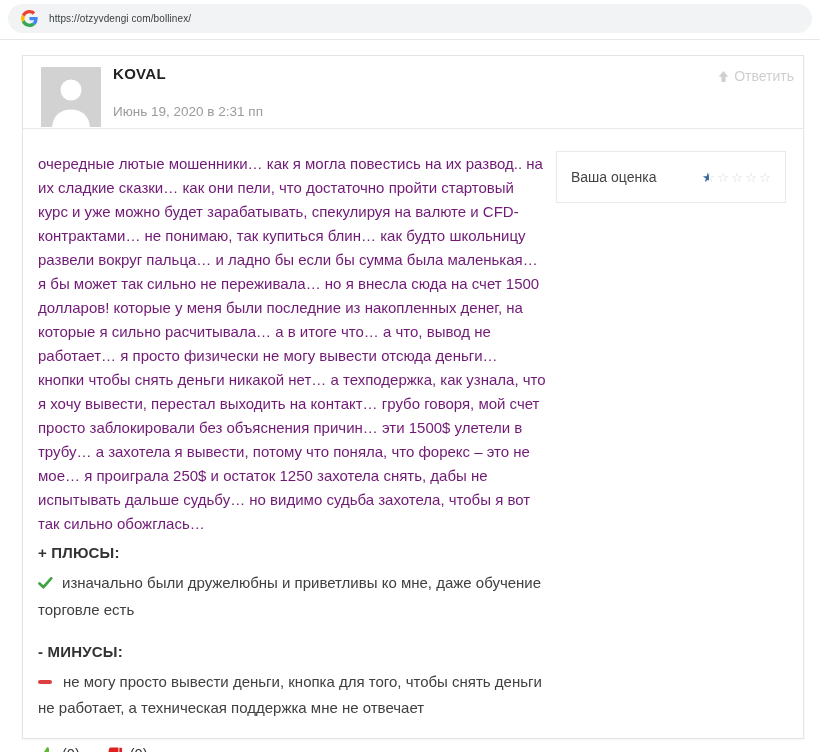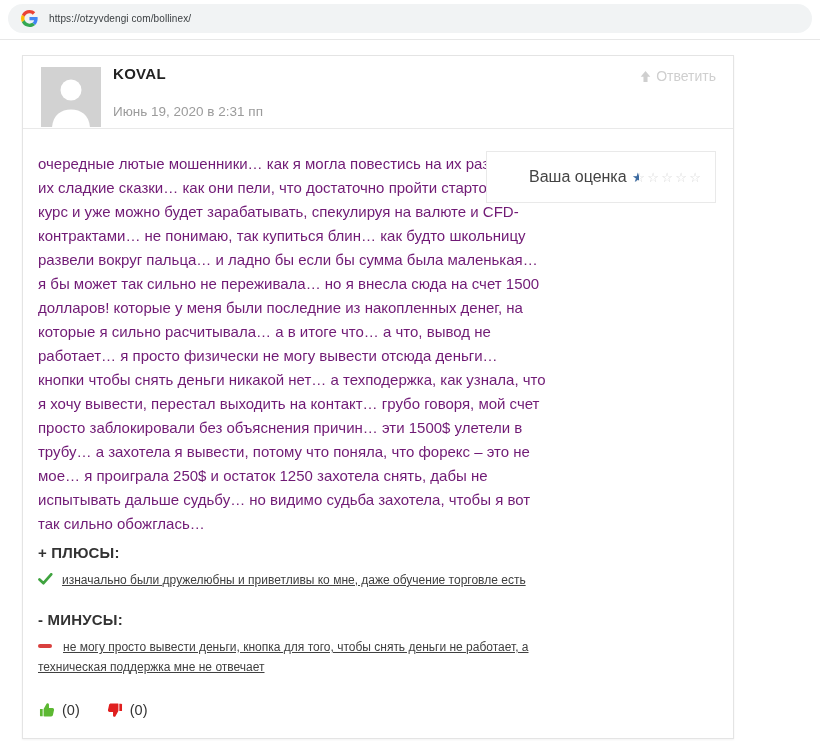--- a/index.html
+++ b/index.html
@@ -11,60 +11,60 @@
     position: absolute; left: 8px; top: 4px; width: 804px; height: 29px;
     background: #f1f3f4; border-radius: 15px;
     display: flex; align-items: center; padding-left: 13px;
   }
   .urlbar .g-icon { width: 17px; height: 17px; margin-right: 11px; flex: 0 0 auto; }
   .urlbar .url-text { font-size: 10px; color: #3c4043; letter-spacing: .1px; }
   .top-divider { position: absolute; left: 0; top: 39px; width: 820px; height: 1px; background: #e7e7e7; }
 
   
   .card {
-    position: absolute; left: 22px; top: 55px; width: 712px; height: 684px;
+    position: absolute; left: 22px; top: 55px; width: 782px; height: 684px;
     background: #fff; border: 1px solid #e4e4e4; box-shadow: 0 1px 2px rgba(0,0,0,.05);
   }
   .card-header { position: relative; height: 73px; border-bottom: 1px solid #e9e9e9; }
   .avatar {
     position: absolute; left: 18px; top: 11px; width: 60px; height: 60px;
     background: #d2d2d2; overflow: hidden;
   }
   .author-name { position: absolute; left: 90px; top: 9px; font-size: 15px; font-weight: bold; color: #222; letter-spacing: .3px; }
   .author-date { position: absolute; left: 90px; top: 48px; font-size: 13.5px; color: #9b9b9b; }
   .reply-link {
-    position: absolute; right: 17px; top: 12px; display: flex; align-items: center;
+    position: absolute; right: 9px; top: 12px; display: flex; align-items: center;
     color: #cfcfcf; font-size: 14px; cursor: pointer;
   }
   .reply-link svg { margin-right: 4px; }
 
   
   .card-body { position: relative; padding: 23px 16px 0 15px; }
   .review-text {
     width: 509px; font-size: 15px; line-height: 24px; color: #701a75;
   }
 
   .rating-box {
     position: absolute; top: 22px; right: 17px; width: 230px; height: 52px;
     border: 1px solid #e9e9e9; background: #fff;
     display: flex; align-items: center; justify-content: space-between;
     padding: 0 13px 0 14px;
   }
-  .rating-label { font-size: 16px; color: #444; margin-left: 28px; }
+  .rating-label { font-size: 14px; color: #444; }
   .stars { display: flex; font-family: "DejaVu Sans", sans-serif; font-size: 13px; line-height: 13px; }
   .star { position: relative; color: #d9d9d9; width: 14px; text-align: center; cursor: pointer; }
   .star .star-fill {
     position: absolute; left: 0; top: 0; width: 0; overflow: hidden;
     color: #3b6aa0; pointer-events: none;
   }
 
   .section-heading { font-size: 15px; font-weight: bold; color: #333; letter-spacing: .2px; }
   .pros-block { margin-top: 8px; }
   .cons-block { margin-top: 20px; }
-  .section-item { margin-top: 9px; width: 520px; font-size: 12px; line-height: 20px; color: #404040; text-decoration: underline; }
+  .section-item { margin-top: 9px; width: 520px; font-size: 15px; line-height: 26px; color: #404040; }
   .check-icon { display: inline-block; vertical-align: -1px; margin-right: 9px; }
   .minus-icon { display: inline-block; vertical-align: 3px; margin-right: 11px; width: 14px; height: 4px; border-radius: 2px; background: #d9403e; }
 
   .votes { margin-top: 24px; display: flex; align-items: center; }
   .vote { display: flex; align-items: center; cursor: pointer; }
   .vote + .vote { margin-left: 26px; }
   .vote svg { margin-right: 6px; }
   .vote-count { font-size: 14.5px; color: #333; }
 </style>
 </head>

